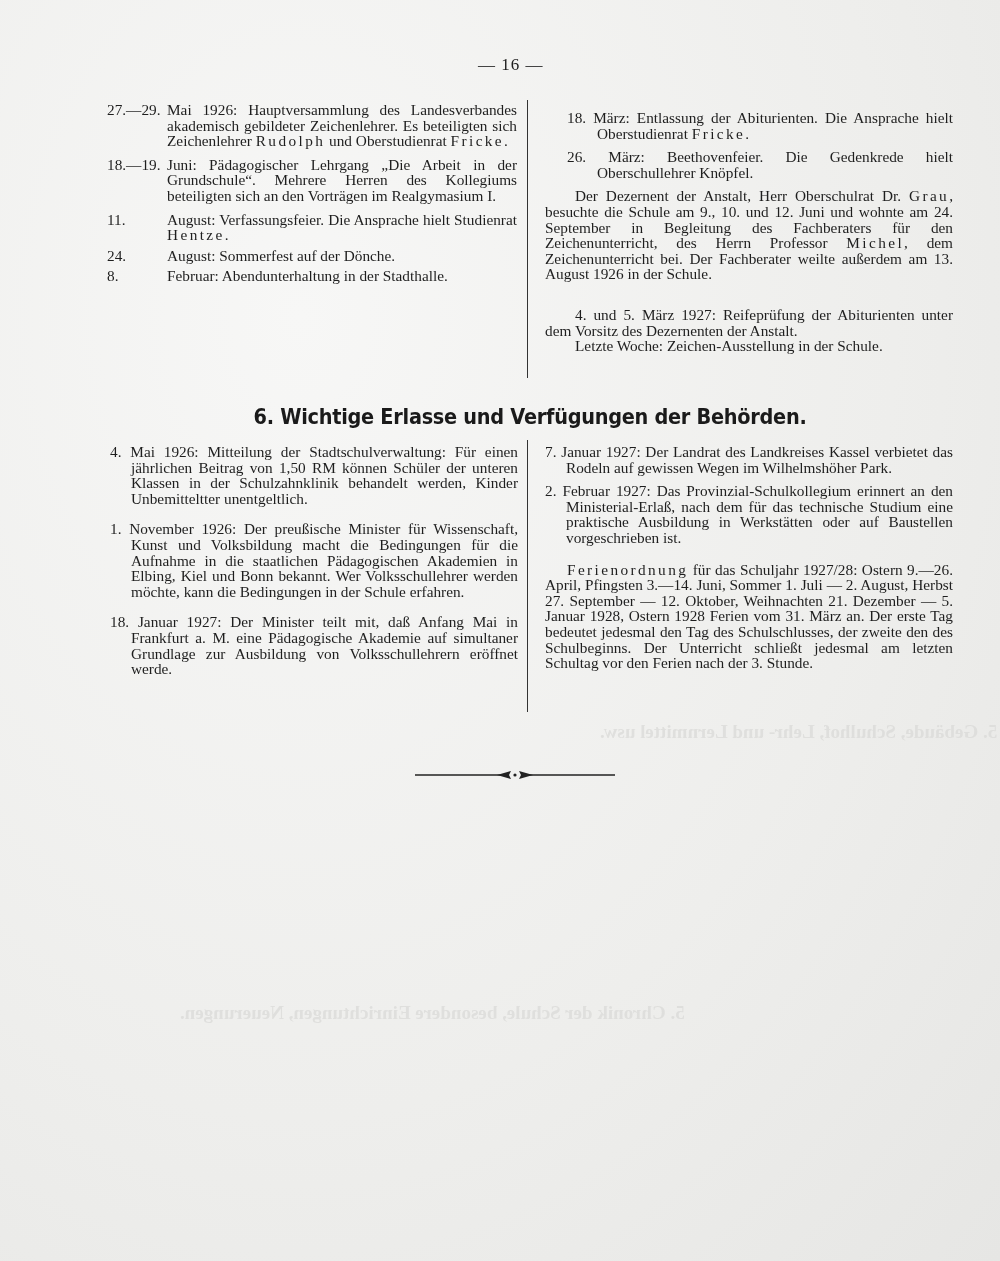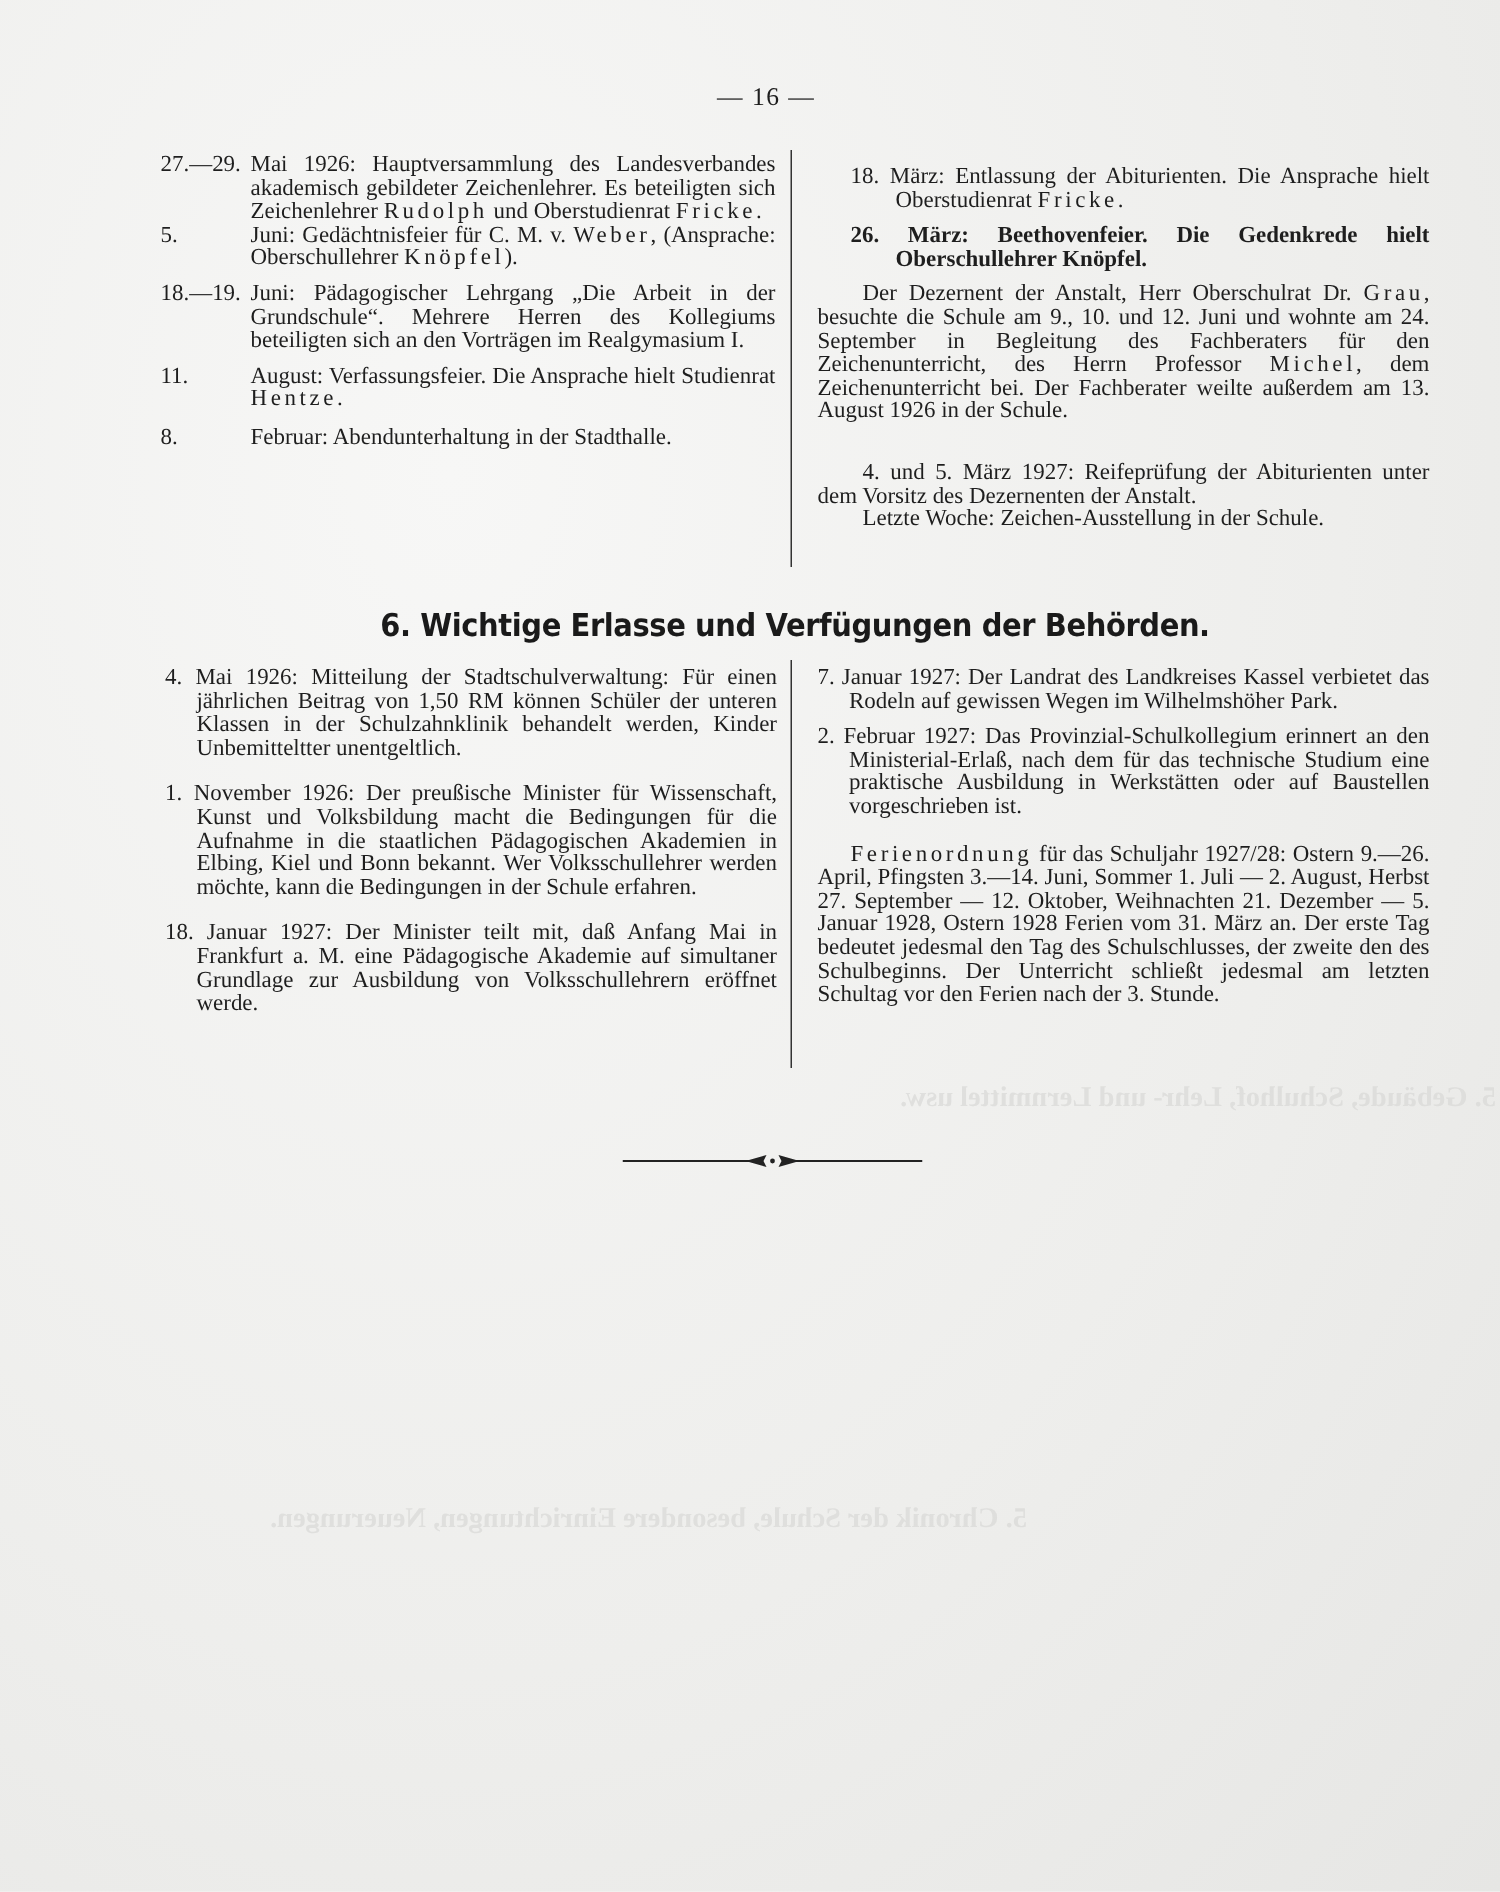--- a/index.html
+++ b/index.html
@@ -56,41 +56,41 @@
 
 <div class="ghost" style="top:722px; left:600px; transform:scaleX(-1); font-weight:bold; font-size:19px;">5. Gebäude, Schulhof, Lehr- und Lernmittel usw.</div>
 <div class="ghost" style="top:1003px; left:180px; transform:scaleX(-1); font-weight:bold; font-size:19px;">5. Chronik der Schule, besondere Einrichtungen, Neuerungen.</div>
 
 <div class="page-num">— 16 —</div>
 
 <div class="col col-left" style="top:102px;">
 
   <p class="entry hang-s"><span class="num">27.—29.</span><span>Mai 1926: Hauptversammlung des Landesverbandes akademisch gebildeter Zeichenlehrer. Es beteiligten sich Zeichenlehrer </span><span class="sp">Rudolph</span><span> und Oberstudienrat </span><span class="sp">Fricke</span><span>.</span></p>
 
-  <p class="entry hang-s"><span class="num">5.</span><span>Juni: Gedächtnisfeier für C. M. v. </span><span class="sp">Weber</span><span>, (Ansprache: Oberschullehrer </span><span class="sp">Knöpfel</span><span>).</span></p>
 
   <div class="gap"></div>
   <p class="entry hang-s"><span class="num">18.—19.</span><span>Juni: Pädagogischer Lehrgang „Die Arbeit in der Grundschule“. Mehrere Herren des Kollegiums beteiligten sich an den Vorträgen im Realgymasium I.</span></p>
 
   <div class="gap"></div>
   <p class="entry hang-s"><span class="num">11.</span><span>August: Verfassungsfeier. Die Ansprache hielt Studienrat </span><span class="sp">Hentze</span><span>.</span></p>
 
   <div style="height:5px"></div>
+  <p class="entry hang-s"><span class="num">24.</span><span>August: Sommerfest auf der Dönche.</span></p>
 
   <div style="height:5px"></div>
   <p class="entry hang-s"><span class="num">8.</span><span>Februar: Abendunterhaltung in der Stadthalle.</span></p>
 </div>
 
 <div class="vrule" style="top:100px; height:278px;"></div>
 
 <div class="col col-right" style="top:102px;">
   <div class="gap"></div>
   <p class="entry" style="padding-left:30px; text-indent:-30px;"><span>18.</span> <span>März: Entlassung der Abiturienten. Die Ansprache hielt Oberstudienrat </span><span class="sp">Fricke</span><span>.</span></p>
   <div class="gap"></div>
-  <p class="entry" style="padding-left:30px; text-indent:-30px;font-weight:bold;"><span>26.</span> <span>März: Beethovenfeier. Die Gedenkrede hielt Oberschullehrer Knöpfel.</span></p>
+  <p class="entry" style="padding-left:30px; text-indent:-30px;"><span>26.</span> <span>März: Beethovenfeier. Die Gedenkrede hielt Oberschullehrer Knöpfel.</span></p>
   <div class="gap"></div>
   <p class="entry" style="margin-left:-22px; text-indent:30px;"><span>Der Dezernent der Anstalt, Herr Oberschulrat Dr. </span><span class="sp">Grau</span><span>, besuchte die Schule am 9., 10. und 12. Juni und wohnte am 24. September in Begleitung des Fachberaters für den Zeichenunterricht, des Herrn Professor </span><span class="sp">Michel</span><span>, dem Zeichenunterricht bei. Der Fachberater weilte außerdem am 13. August 1926 in der Schule.</span></p>
   <div class="gap"></div>
   <p class="entry" style="margin-left:-22px; text-indent:30px;margin-top:17px;">4. und 5. März 1927: Reifeprüfung der Abiturienten unter dem Vorsitz des Dezernenten der Anstalt.</p>
   <p class="entry" style="margin-left:-22px; text-indent:30px;">Letzte Woche: Zeichen-Ausstellung in der Schule.</p>
 </div>
 
 <div class="section-title">6. Wichtige Erlasse und Verfügungen der Behörden.</div>
 
 <div class="vrule" style="top:440px; height:272px;"></div>

